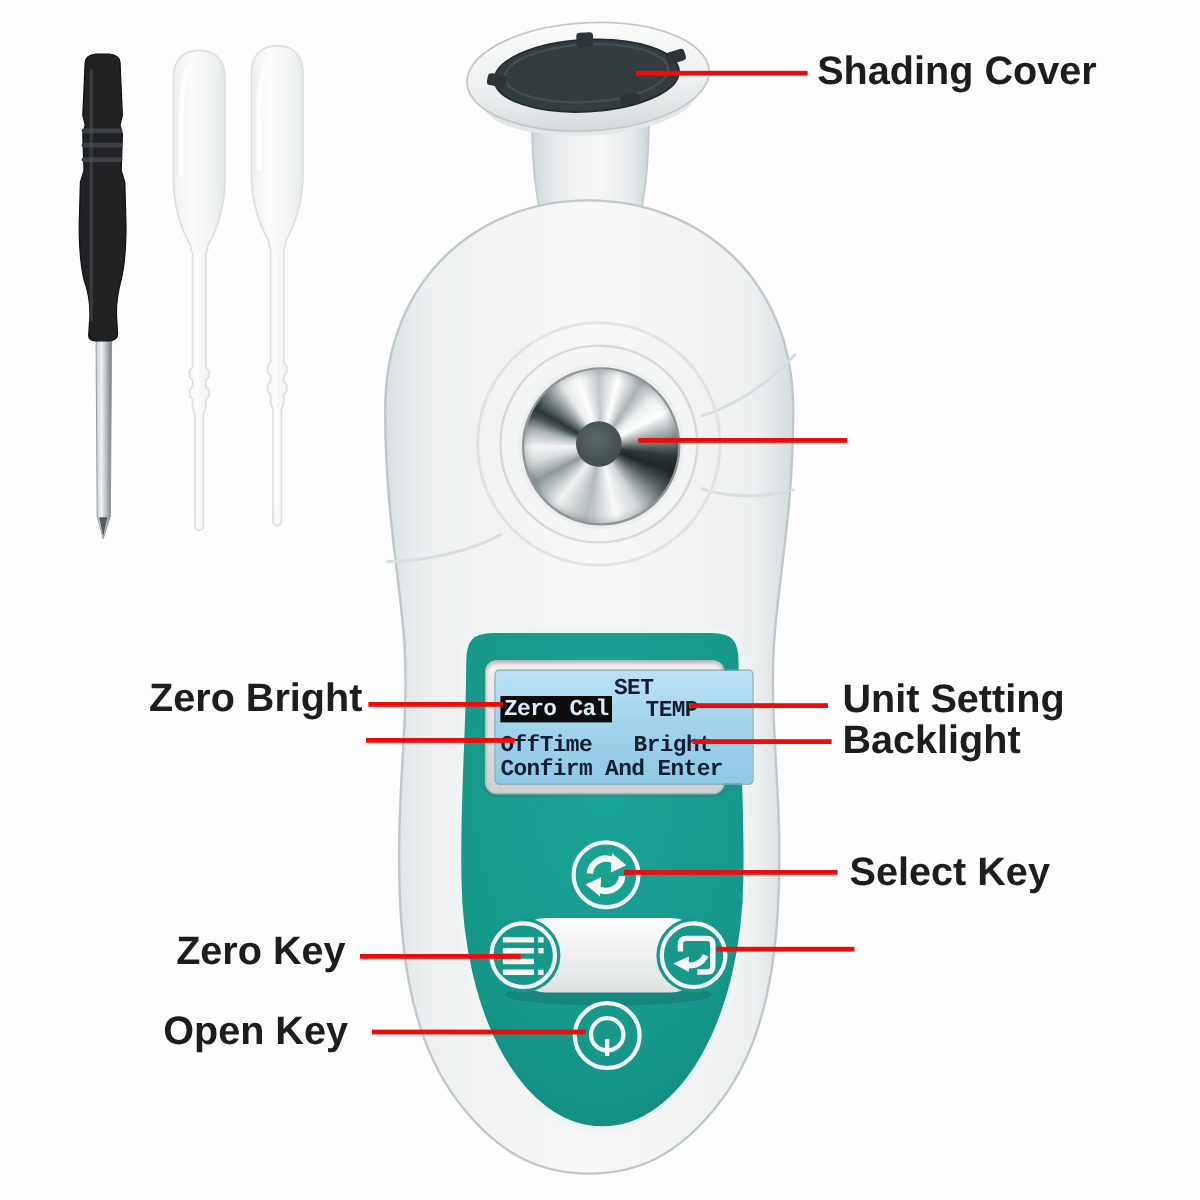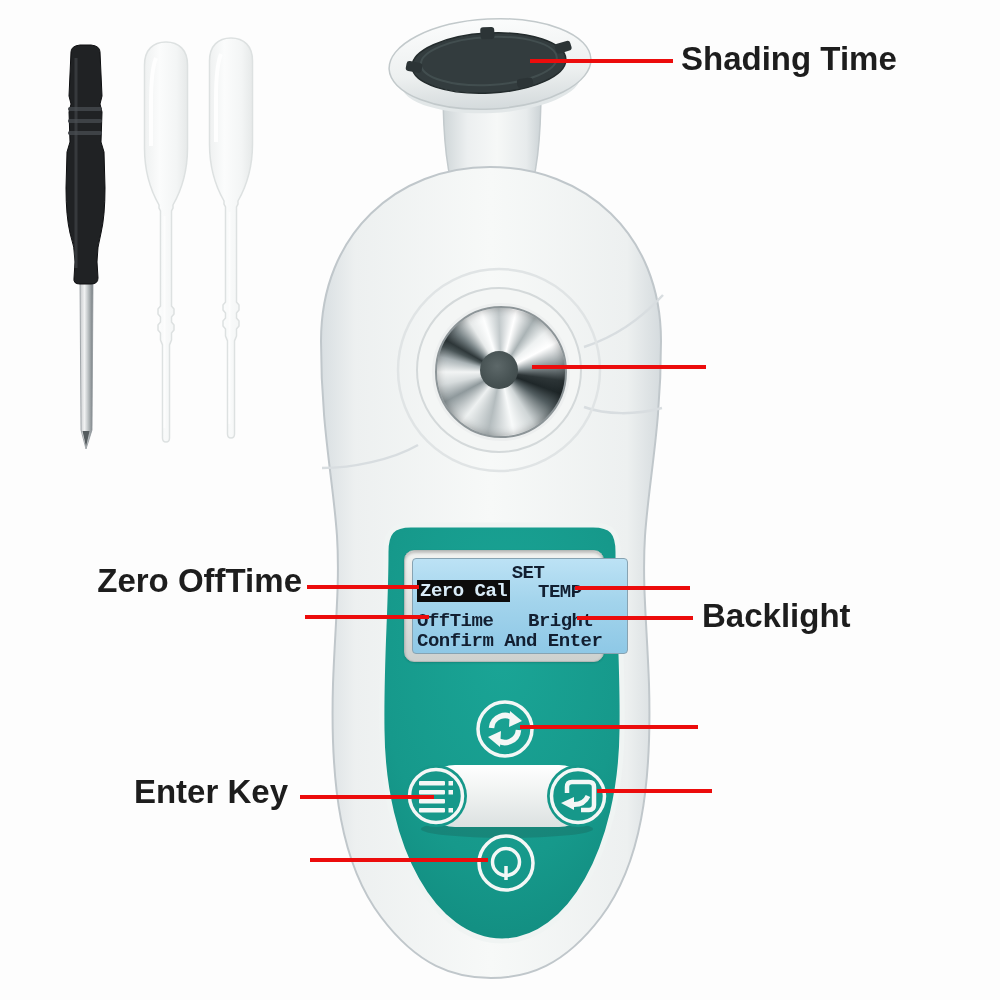--- a/index.html
+++ b/index.html
@@ -229,18 +229,21 @@
   <div class="red-line" style="left:532px;top:365px;width:174px;"></div>
   <div class="red-line" style="left:307px;top:585px;width:112px;"></div>
   <div class="red-line" style="left:305px;top:615px;width:124px;"></div>
   <div class="red-line" style="left:575px;top:586px;width:115px;"></div>
   <div class="red-line" style="left:577px;top:616px;width:116px;"></div>
   <div class="red-line" style="left:520px;top:725px;width:178px;"></div>
   <div class="red-line" style="left:597px;top:789px;width:115px;"></div>
   <div class="red-line" style="left:300px;top:795px;width:134px;"></div>
   <div class="red-line" style="left:310px;top:858px;width:178px;"></div>
 
-  <div class="callout" style="left:681px;top:60px;">Shading Time</div>
-  <div class="callout r" style="right:698px;top:582px;">Zero OffTime</div>
+  <div class="callout" style="left:681px;top:60px;">Shading Cover</div>
+  <div class="callout r" style="right:698px;top:582px;">Zero Bright</div>
+  <div class="callout" style="left:702px;top:583px;">Unit Setting</div>
   <div class="callout" style="left:702px;top:617px;">Backlight</div>
-  <div class="callout r" style="right:712px;top:793px;">Enter Key</div>
+  <div class="callout" style="left:708px;top:727px;">Select Key</div>
+  <div class="callout r" style="right:712px;top:793px;">Zero Key</div>
+  <div class="callout r" style="right:710px;top:860px;">Open Key</div>
 
 </div>
 
 </body></html>

